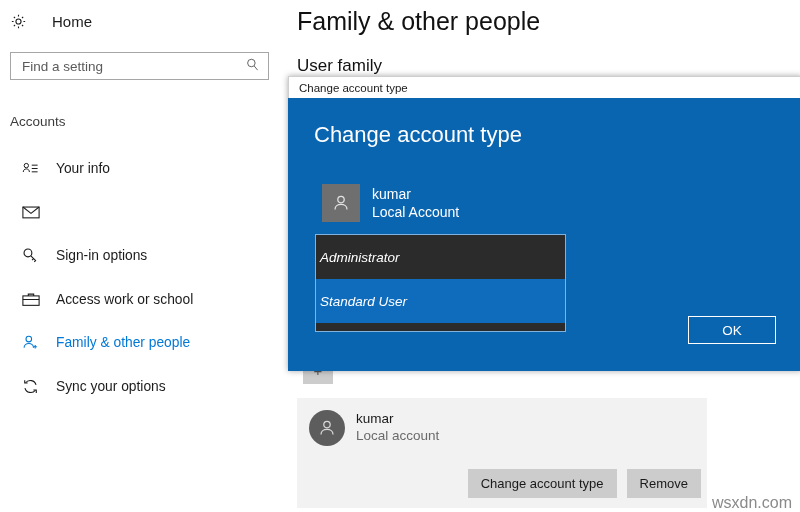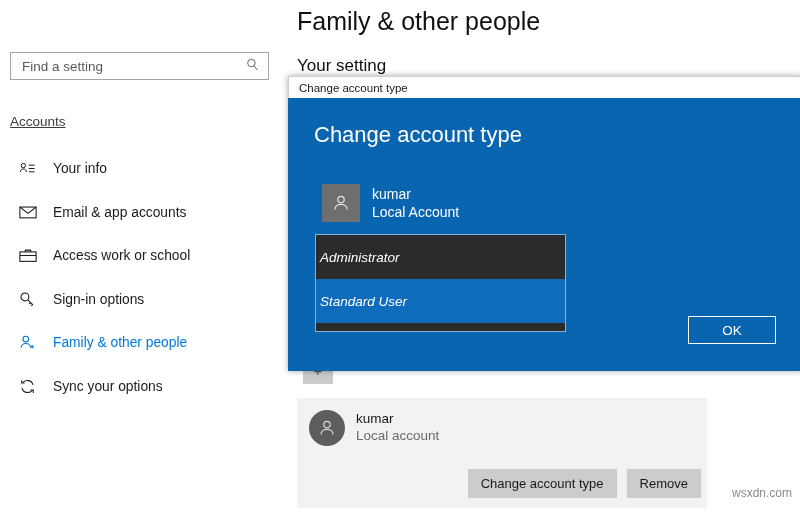--- a/index.html
+++ b/index.html
@@ -53,27 +53,27 @@
     color: #555555;
     background: transparent;
   }
   .search-input::placeholder { color: #5a5a5a; }
 
   .section-label {
     position: absolute;
     left: 10px; top: 114px;
     font-size: 13.5px;
     color: #3c3c3c;
-    text-decoration: underline;
   }
 
   .nav-list {
     position: absolute;
-    left: 11px; top: 147px;
+    left: 0; top: 147px;
     width: 290px;
+    padding-left: 14px;
   }
   .nav-item {
     display: flex;
     align-items: center;
     height: 43.5px;
     padding-left: 8px;
     cursor: default;
   }
   .nav-icon {
     width: 26px;
@@ -167,22 +167,22 @@
     border: none;
     font-family: "Liberation Sans", sans-serif;
     font-size: 13px;
     color: #1a1a1a;
     padding: 7px 13px;
     cursor: default;
   }
 
   .watermark {
     position: absolute;
-    right: 8px; bottom: 12px;
-    font-size: 12px;
+    right: 8px; bottom: 0;
+    font-size: 16px;
     color: #8a8a8a;
   }
 
   
   .dialog {
     position: absolute;
     left: 288px; top: 76px;
     width: 514px; height: 295px;
     box-shadow: 0 0 6px rgba(0,0,0,0.35);
   }
@@ -262,20 +262,29 @@
     font-family: "Liberation Sans", sans-serif;
     font-size: 13.5px;
     cursor: default;
   }
 </style>
 </head>
 <body>
 
 <div class="sidebar">
 
+  <div class="home-row">
+    <span class="nav-icon">
+      <svg width="17" height="17" viewBox="0 0 20 20" fill="none" stroke="#1c1c1c" stroke-width="1.3">
+        <circle cx="10" cy="10" r="3"></circle>
+        <path d="M10 2.2v2M10 15.8v2M2.2 10h2M15.8 10h2M4.5 4.5l1.4 1.4M14.1 14.1l1.4 1.4M15.5 4.5l-1.4 1.4M5.9 14.1l-1.4 1.4"></path>
+      </svg>
+    </span>
+    <span class="home-label">Home</span>
+  </div>
 
   <div class="search-box">
     <input class="search-input" type="text" placeholder="Find a setting" style="">
     <span>
       <svg width="15" height="15" viewBox="0 0 20 20" fill="none" stroke="#555" stroke-width="1.2">
         <circle cx="8.5" cy="8" r="5"></circle>
         <path d="M12.3 12l4.5 5.5"></path>
       </svg>
     </span>
   </div>
@@ -295,41 +304,40 @@
       <span class="nav-text">Your info</span>
     </div>
 
     <div class="nav-item">
       <span class="nav-icon">
         <svg width="18" height="14" viewBox="0 0 20 15" fill="none" stroke="currentColor" stroke-width="1.2">
           <rect x="1" y="2" width="18" height="12"></rect>
           <path d="M1 2l9 7 9-7"></path>
         </svg>
       </span>
-      <span class="nav-text">Email &amp; app accounts</span>
+    </div>
+
+    <div class="nav-item">
+      <span class="nav-icon">
+        <svg width="17" height="17" viewBox="0 0 20 20" fill="none" stroke="currentColor" stroke-width="1.3">
+          <circle cx="7" cy="7" r="4.6"></circle>
+          <path d="M10.4 10.4l6 6M13.6 13.6l-1.8 1.8M16 16l-1.6 1.6"></path>
+        </svg>
+      </span>
+      <span class="nav-text">Sign-in options</span>
     </div>
 
     <div class="nav-item">
       <span class="nav-icon">
         <svg width="18" height="15" viewBox="0 0 20 16" fill="none" stroke="currentColor" stroke-width="1.2">
           <rect x="1" y="4" width="18" height="10.5"></rect>
           <path d="M7 4V2h6v2M1 8h18"></path>
         </svg>
       </span>
       <span class="nav-text">Access work or school</span>
-    </div>
-
-    <div class="nav-item">
-      <span class="nav-icon">
-        <svg width="17" height="17" viewBox="0 0 20 20" fill="none" stroke="currentColor" stroke-width="1.3">
-          <circle cx="7" cy="7" r="4.6"></circle>
-          <path d="M10.4 10.4l6 6M13.6 13.6l-1.8 1.8M16 16l-1.6 1.6"></path>
-        </svg>
-      </span>
-      <span class="nav-text">Sign-in options</span>
     </div>
 
     <div class="nav-item active">
       <span class="nav-icon">
         <svg width="17" height="17" viewBox="0 0 20 20" fill="none" stroke="currentColor" stroke-width="1.3">
           <circle cx="8" cy="6" r="3.3"></circle>
           <path d="M2.5 16.2c0-3 2.5-5 5.5-5s5.5 2 5.5 5"></path>
           <path d="M13.5 15h4M15.5 13v4"></path>
         </svg>
       </span>
@@ -346,21 +354,21 @@
       </span>
       <span class="nav-text">Sync your options</span>
     </div>
 
   </div>
 </div>
 
 <div class="main">
 
   <h1 class="page-title">Family &amp; other people</h1>
-  <div class="sub-heading">Your setting</div>
+  <div class="sub-heading">User family</div>
   <div class="hr-line"></div>
 
   <div class="add-btn">+</div>
 
   <div class="account-card">
     <div class="acct-row">
       <span class="avatar-circle">
         <svg width="20" height="20" viewBox="0 0 20 20" fill="none" stroke="#d9d9d9" stroke-width="1.25">
           <circle cx="10" cy="6.6" r="3.2"></circle>
           <path d="M4 16.4c0-3.1 2.7-5 6-5s6 1.9 6 5"></path>

